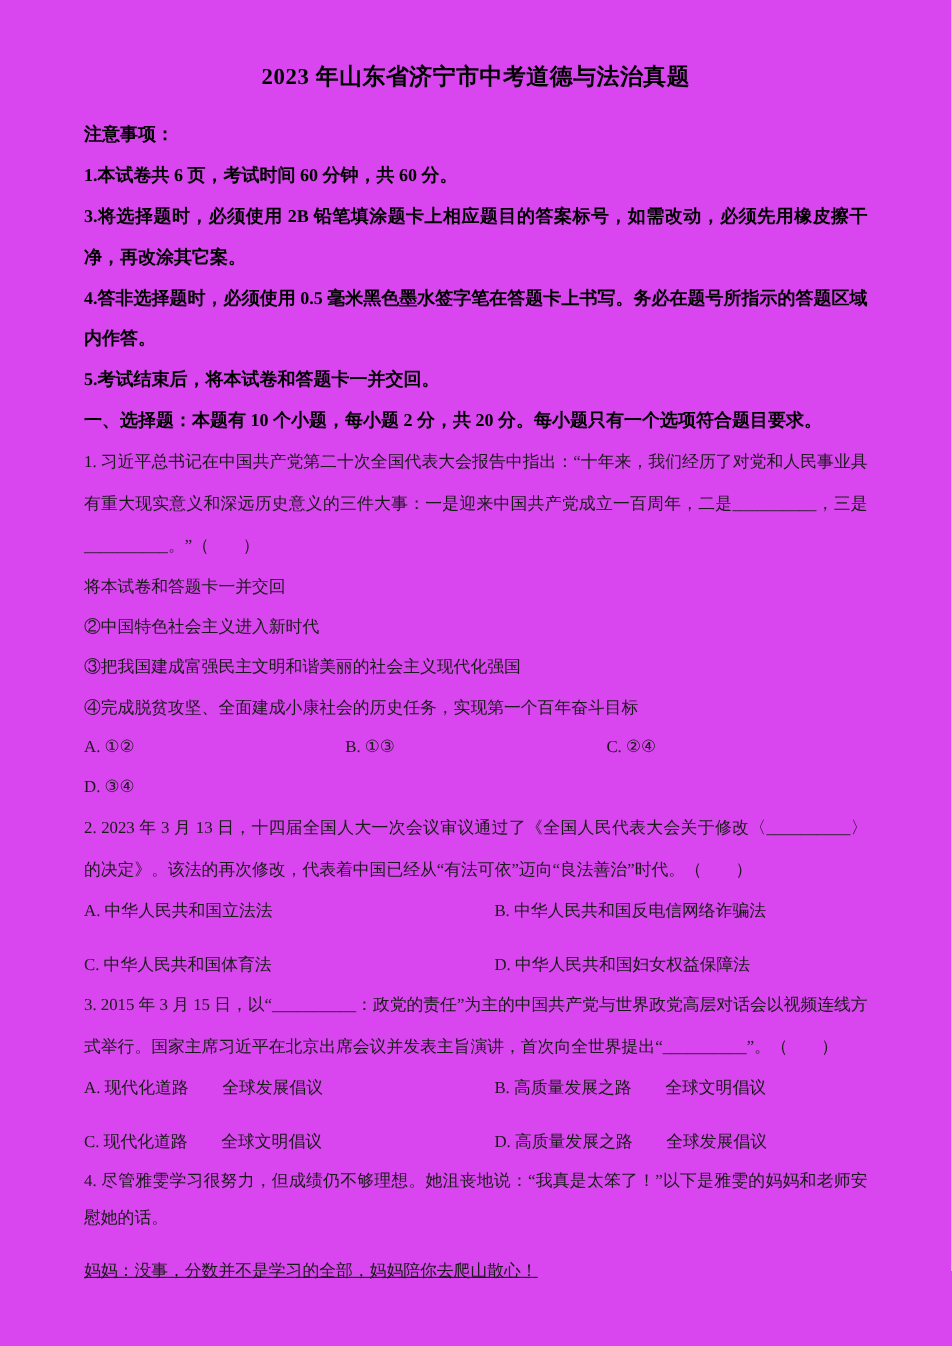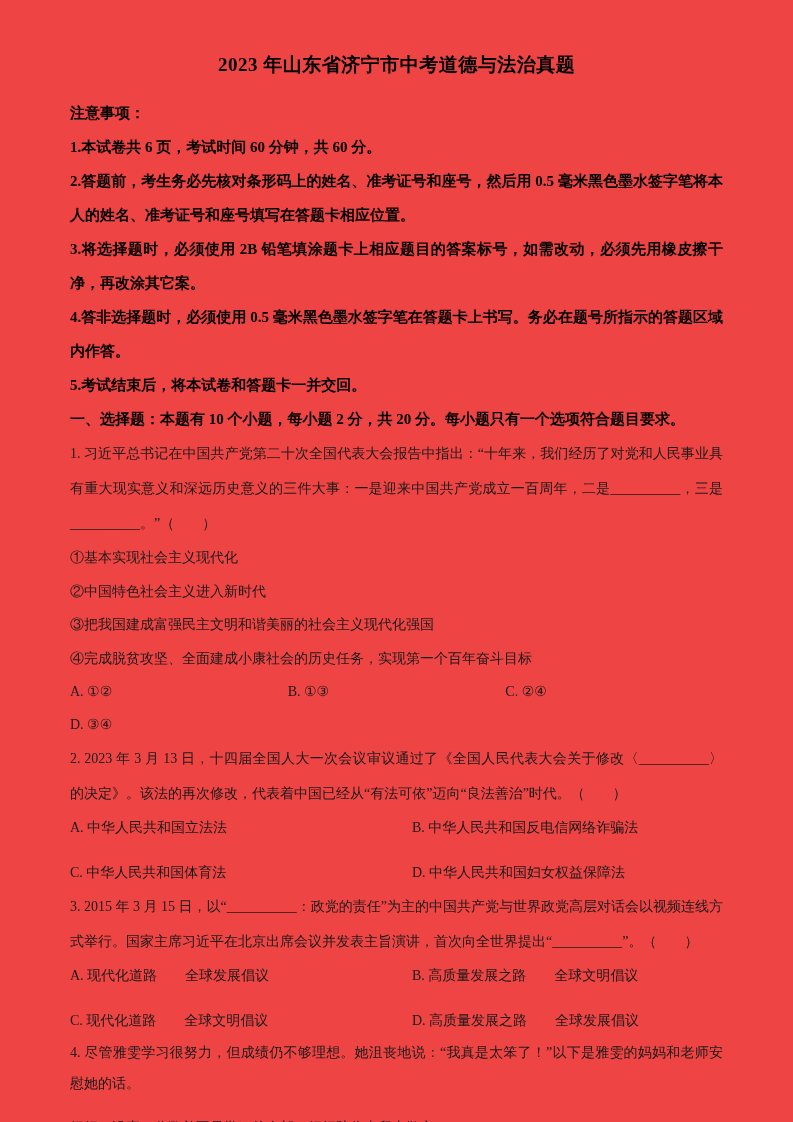--- a/index.html
+++ b/index.html
@@ -5,21 +5,21 @@
   html, body {
     margin: 0;
     padding: 0;
     background: #ffffff;
   }
   .page {
     position: relative;
     width: 793px;
     height: 1122px;
     margin: 0 auto;
-    background: #ef4444;
+    background: #d946ef;
     box-sizing: border-box;
     padding: 50px 70px 0 70px;
     color: #000000;
     font-family: "Liberation Serif", "DejaVu Serif", serif;
     font-size: 15px;
     overflow: hidden;
   }
   .exam-title {
     font-size: 19px;
     font-weight: bold;
@@ -65,29 +65,28 @@
 </style>
 </head>
 <body>
 
 <div class="page">
 
   <h1 class="exam-title">2023 年山东省济宁市中考道德与法治真题</h1>
 
   <p class="notice-line bold">注意事项：</p>
   <p class="notice-line bold">1.本试卷共 6 页，考试时间 60 分钟，共 60 分。</p>
-  <p class="notice-line bold">2.答题前，考生务必先核对条形码上的姓名、准考证号和座号，然后用 0.5 毫米黑色墨水签字笔将本人的姓名、准考证号和座号填写在答题卡相应位置。</p>
   <p class="notice-line bold">3.将选择题时，必须使用 2B 铅笔填涂题卡上相应题目的答案标号，如需改动，必须先用橡皮擦干净，再改涂其它案。</p>
   <p class="notice-line bold">4.答非选择题时，必须使用 0.5 毫米黑色墨水签字笔在答题卡上书写。务必在题号所指示的答题区域内作答。</p>
   <p class="notice-line bold">5.考试结束后，将本试卷和答题卡一并交回。</p>
 
   <p class="section-line bold">一、选择题：本题有 10 个小题，每小题 2 分，共 20 分。每小题只有一个选项符合题目要求。</p>
 
   <p class="stem">1.  习近平总书记在中国共产党第二十次全国代表大会报告中指出：“十年来，我们经历了对党和人民事业具有重大现实意义和深远历史意义的三件大事：一是迎来中国共产党成立一百周年，二是__________，三是__________。”（　　）</p>
-  <p class="choice-line">①基本实现社会主义现代化</p>
+  <p class="choice-line">将本试卷和答题卡一并交回</p>
   <p class="choice-line">②中国特色社会主义进入新时代</p>
   <p class="choice-line">③把我国建成富强民主文明和谐美丽的社会主义现代化强国</p>
   <p class="choice-line">④完成脱贫攻坚、全面建成小康社会的历史任务，实现第一个百年奋斗目标</p>
   <div class="answers-4col">
     <span>A. ①②</span>
     <span>B. ①③</span>
     <span>C. ②④</span>
     <span>D. ③④</span>
   </div>
 

